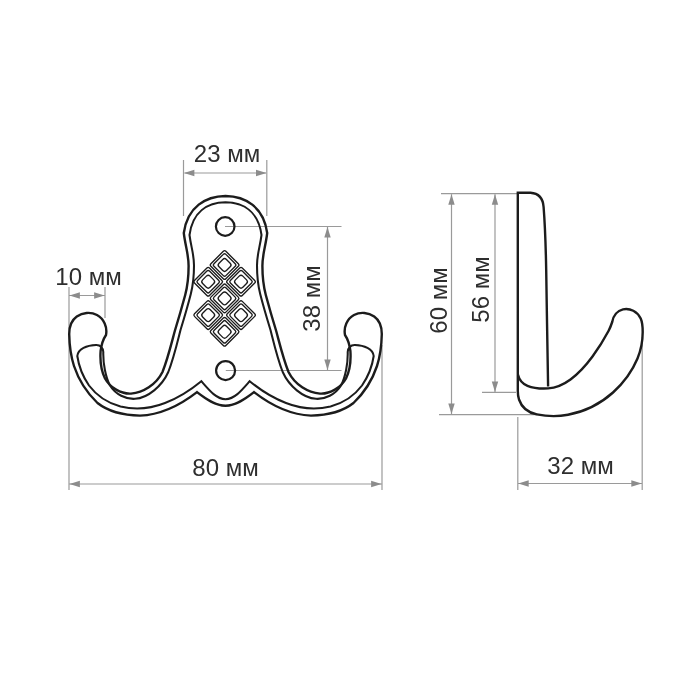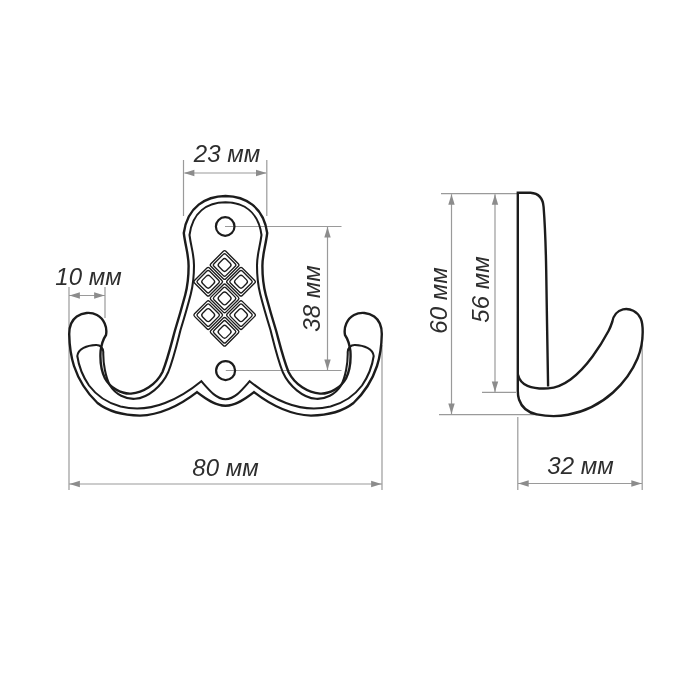--- a/index.html
+++ b/index.html
@@ -1,16 +1,16 @@
 <!DOCTYPE html>
 <html><head>
 <meta charset="utf-8">
 <style>
 html,body{margin:0;padding:0;background:#ffffff;}
-#c{width:572px;height:700px;position:relative;font-style:italic;}
+#c{width:572px;height:700px;position:relative;}
 text{font-family:"Liberation Sans",sans-serif;fill:#2e2e2e;}
 .dim{stroke:#9a9a9a;stroke-width:1.2;fill:none;}
 .ah{fill:#8c8c8c;stroke:none;}
 .blk{stroke:#1c1c1c;fill:none;}
 </style>
 </head>
 <body>
 
 <div id="c">
 <svg width="700" height="700" viewBox="0 0 700 700">

